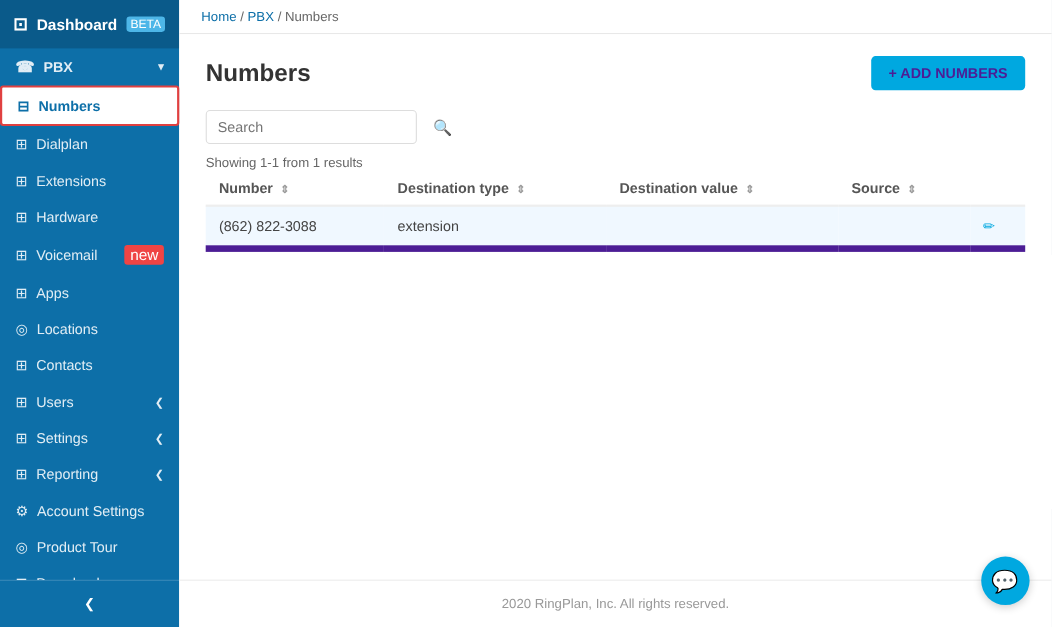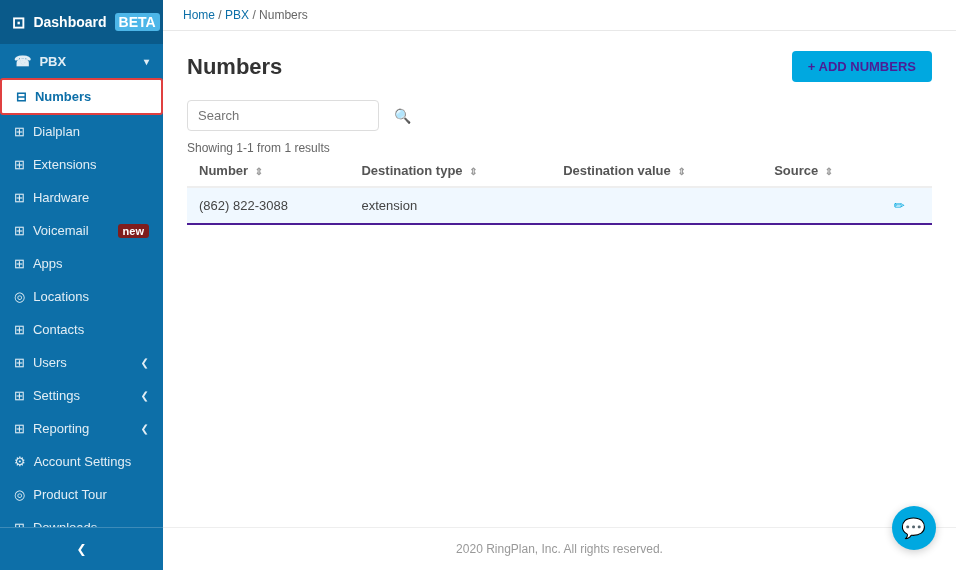--- a/index.html
+++ b/index.html
@@ -21,24 +21,24 @@
       align-items: center;
       gap: 8px;
       color: white;
       font-size: 14px;
       font-weight: 600;
       height: 44px;
     }
     .sidebar-header .beta-badge {
       background: #4db6e8;
       color: white;
-      font-size: 14px;
+      font-size: 11px;
       padding: 1px 4px;
       border-radius: 3px;
-      font-weight: 700;
+      font-weight: 400;
     }
     .sidebar-nav {
       flex: 1;
       overflow-y: auto;
     }
     .sidebar-item {
       display: flex;
       align-items: center;
       gap: 8px;
       padding: 9px 14px;
@@ -52,26 +52,26 @@
       color: #0d6fa8;
       border: 2px solid #e04040;
       border-radius: 3px;
       font-weight: 600;
     }
     .sidebar-item .arrow {
       margin-left: auto;
       font-size: 10px;
     }
     .sidebar-item .new-badge {
-      background: #7f1d1d;
+      background: #ef4444;
       color: white;
-      font-size: 11px;
+      font-size: 14px;
       padding: 1px 5px;
       border-radius: 3px;
-      font-weight: 700;
+      font-weight: 400;
       margin-left: auto;
     }
     .sidebar-section-header {
       display: flex;
       align-items: center;
       gap: 8px;
       padding: 9px 14px;
       color: rgba(255,255,255,0.88);
       cursor: pointer;
       font-size: 13px;
@@ -190,21 +190,21 @@
       color: #555;
       font-size: 13px;
       margin-top: 14px;
     }
     .numbers-table th .sort-icon {
       font-size: 10px;
       color: #999;
       margin-left: 3px;
     }
     .numbers-table tbody tr {
-      border-bottom: 2px solid #4c1d95;
+      border-bottom: 6px solid #4c1d95;
     }
     .numbers-table td {
       padding: 10px 12px;
       color: #444;
       font-size: 13px;
     }
     .edit-icon {
       color: #00a8e0;
       cursor: pointer;
       font-size: 13px;

